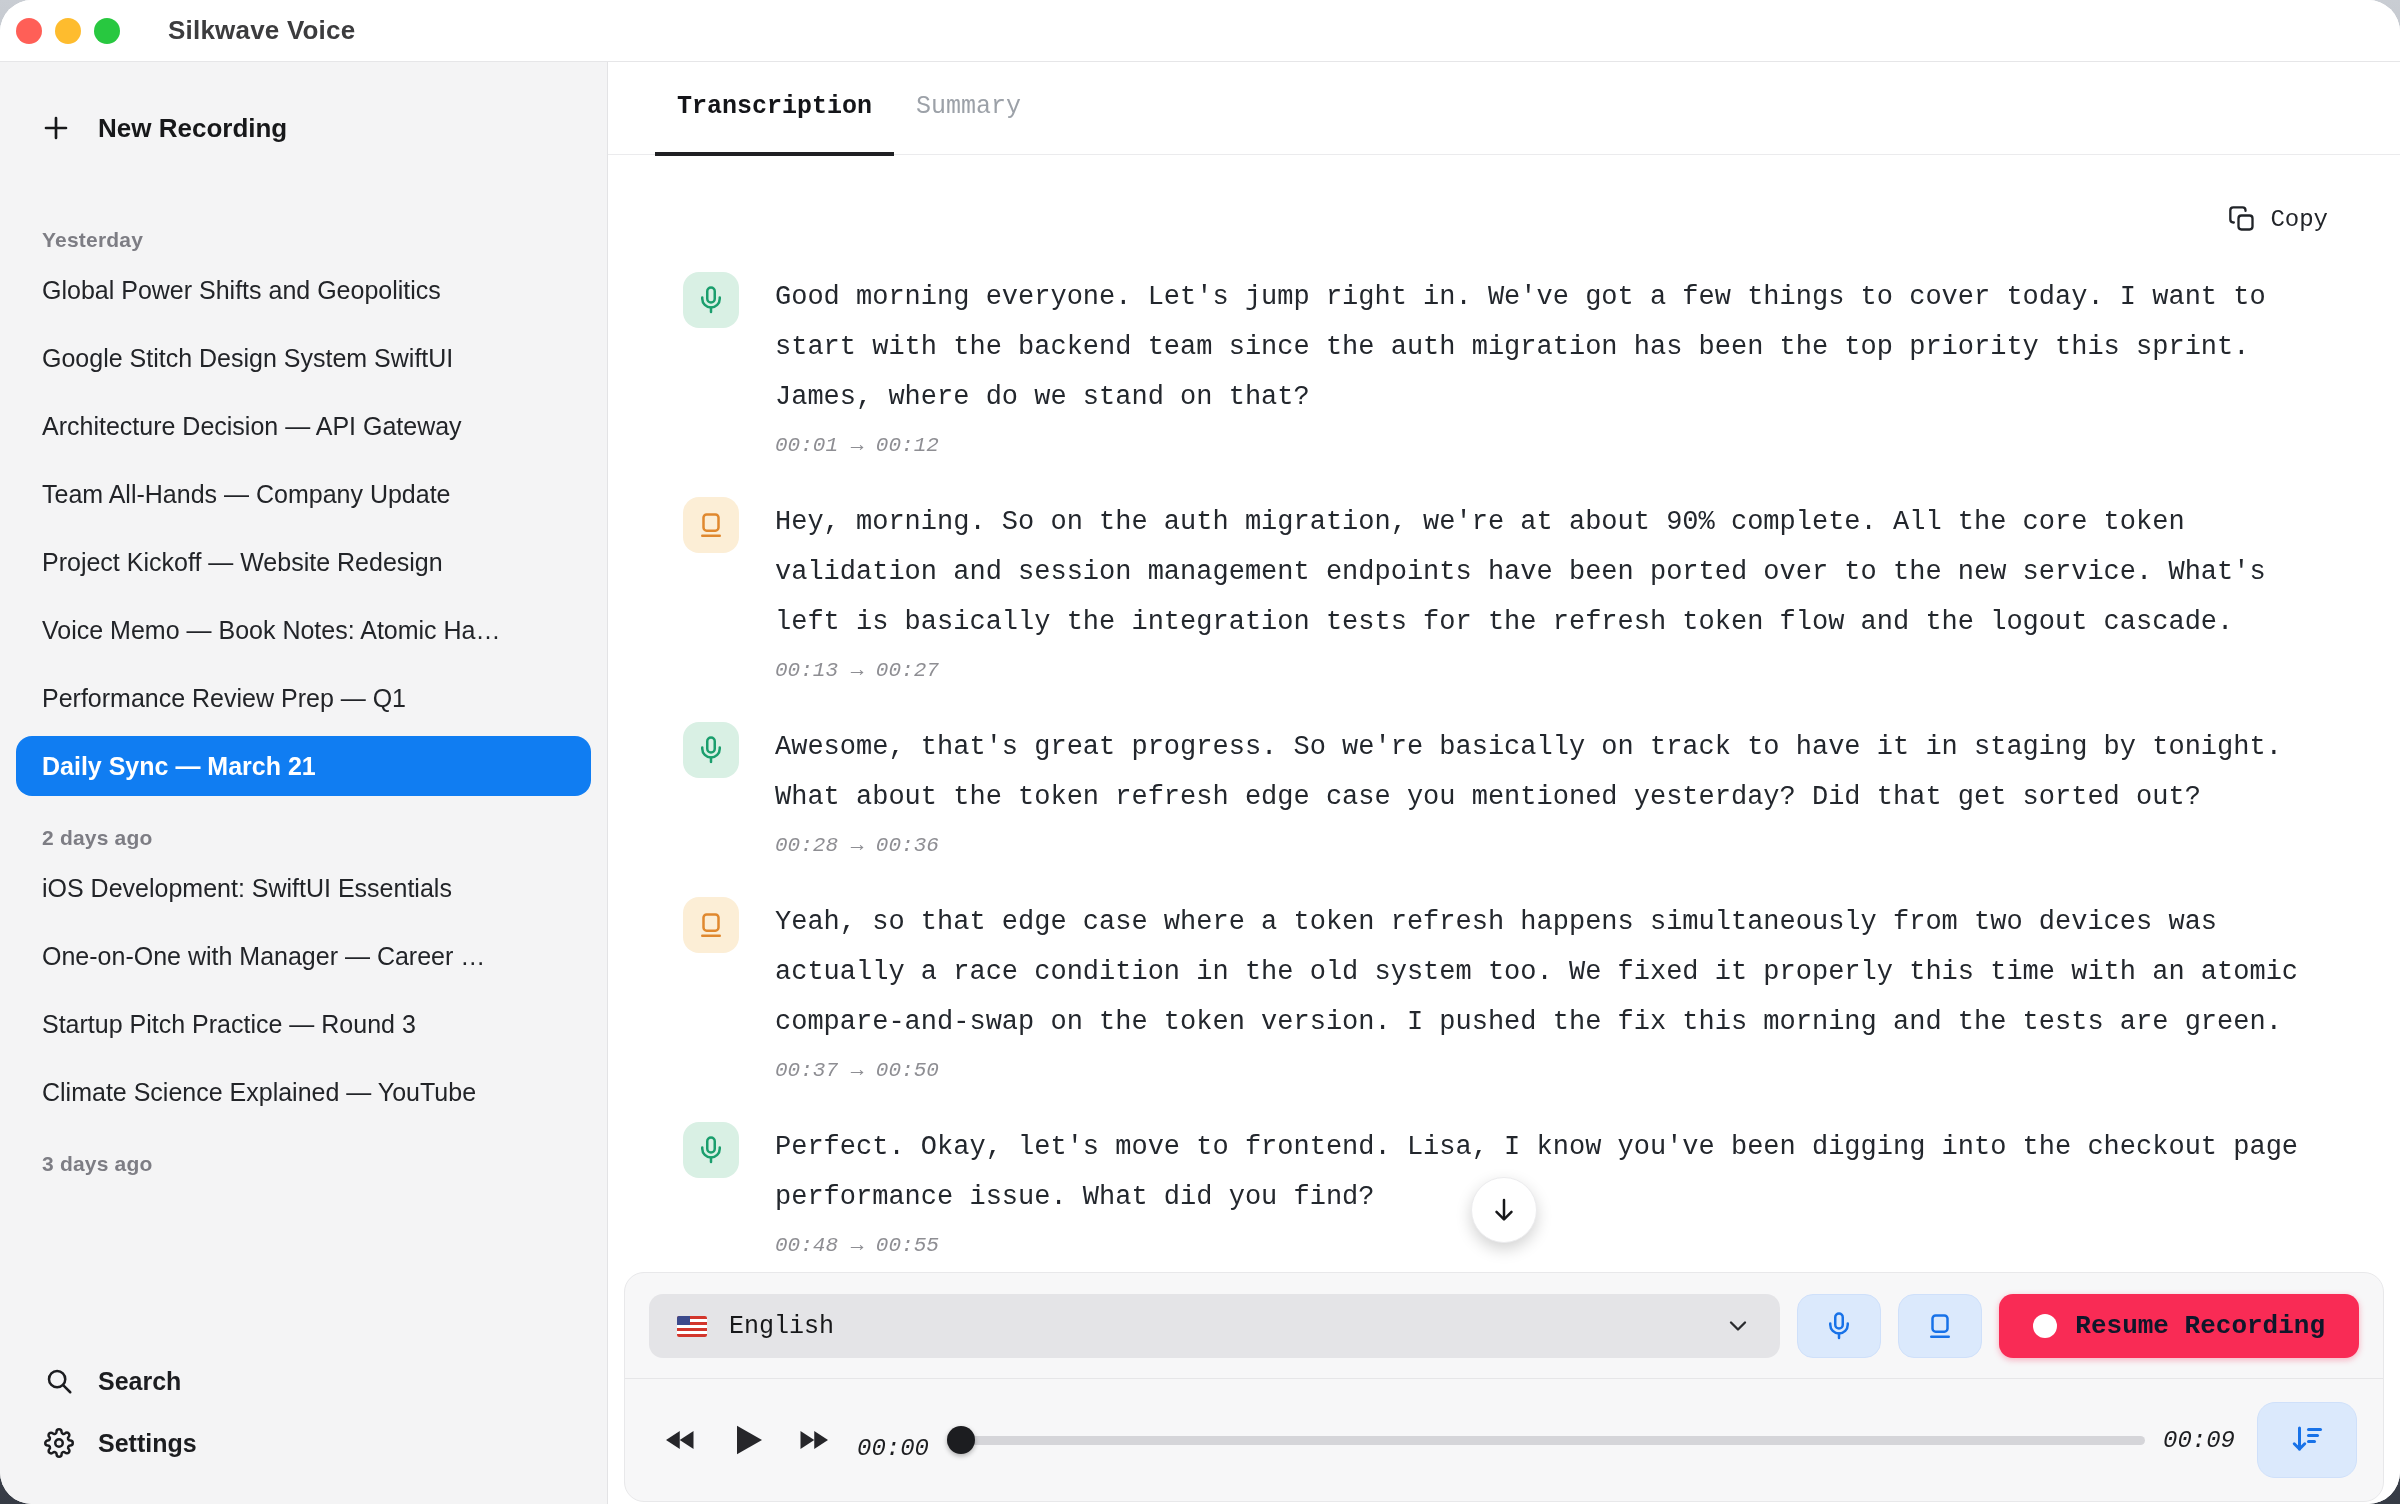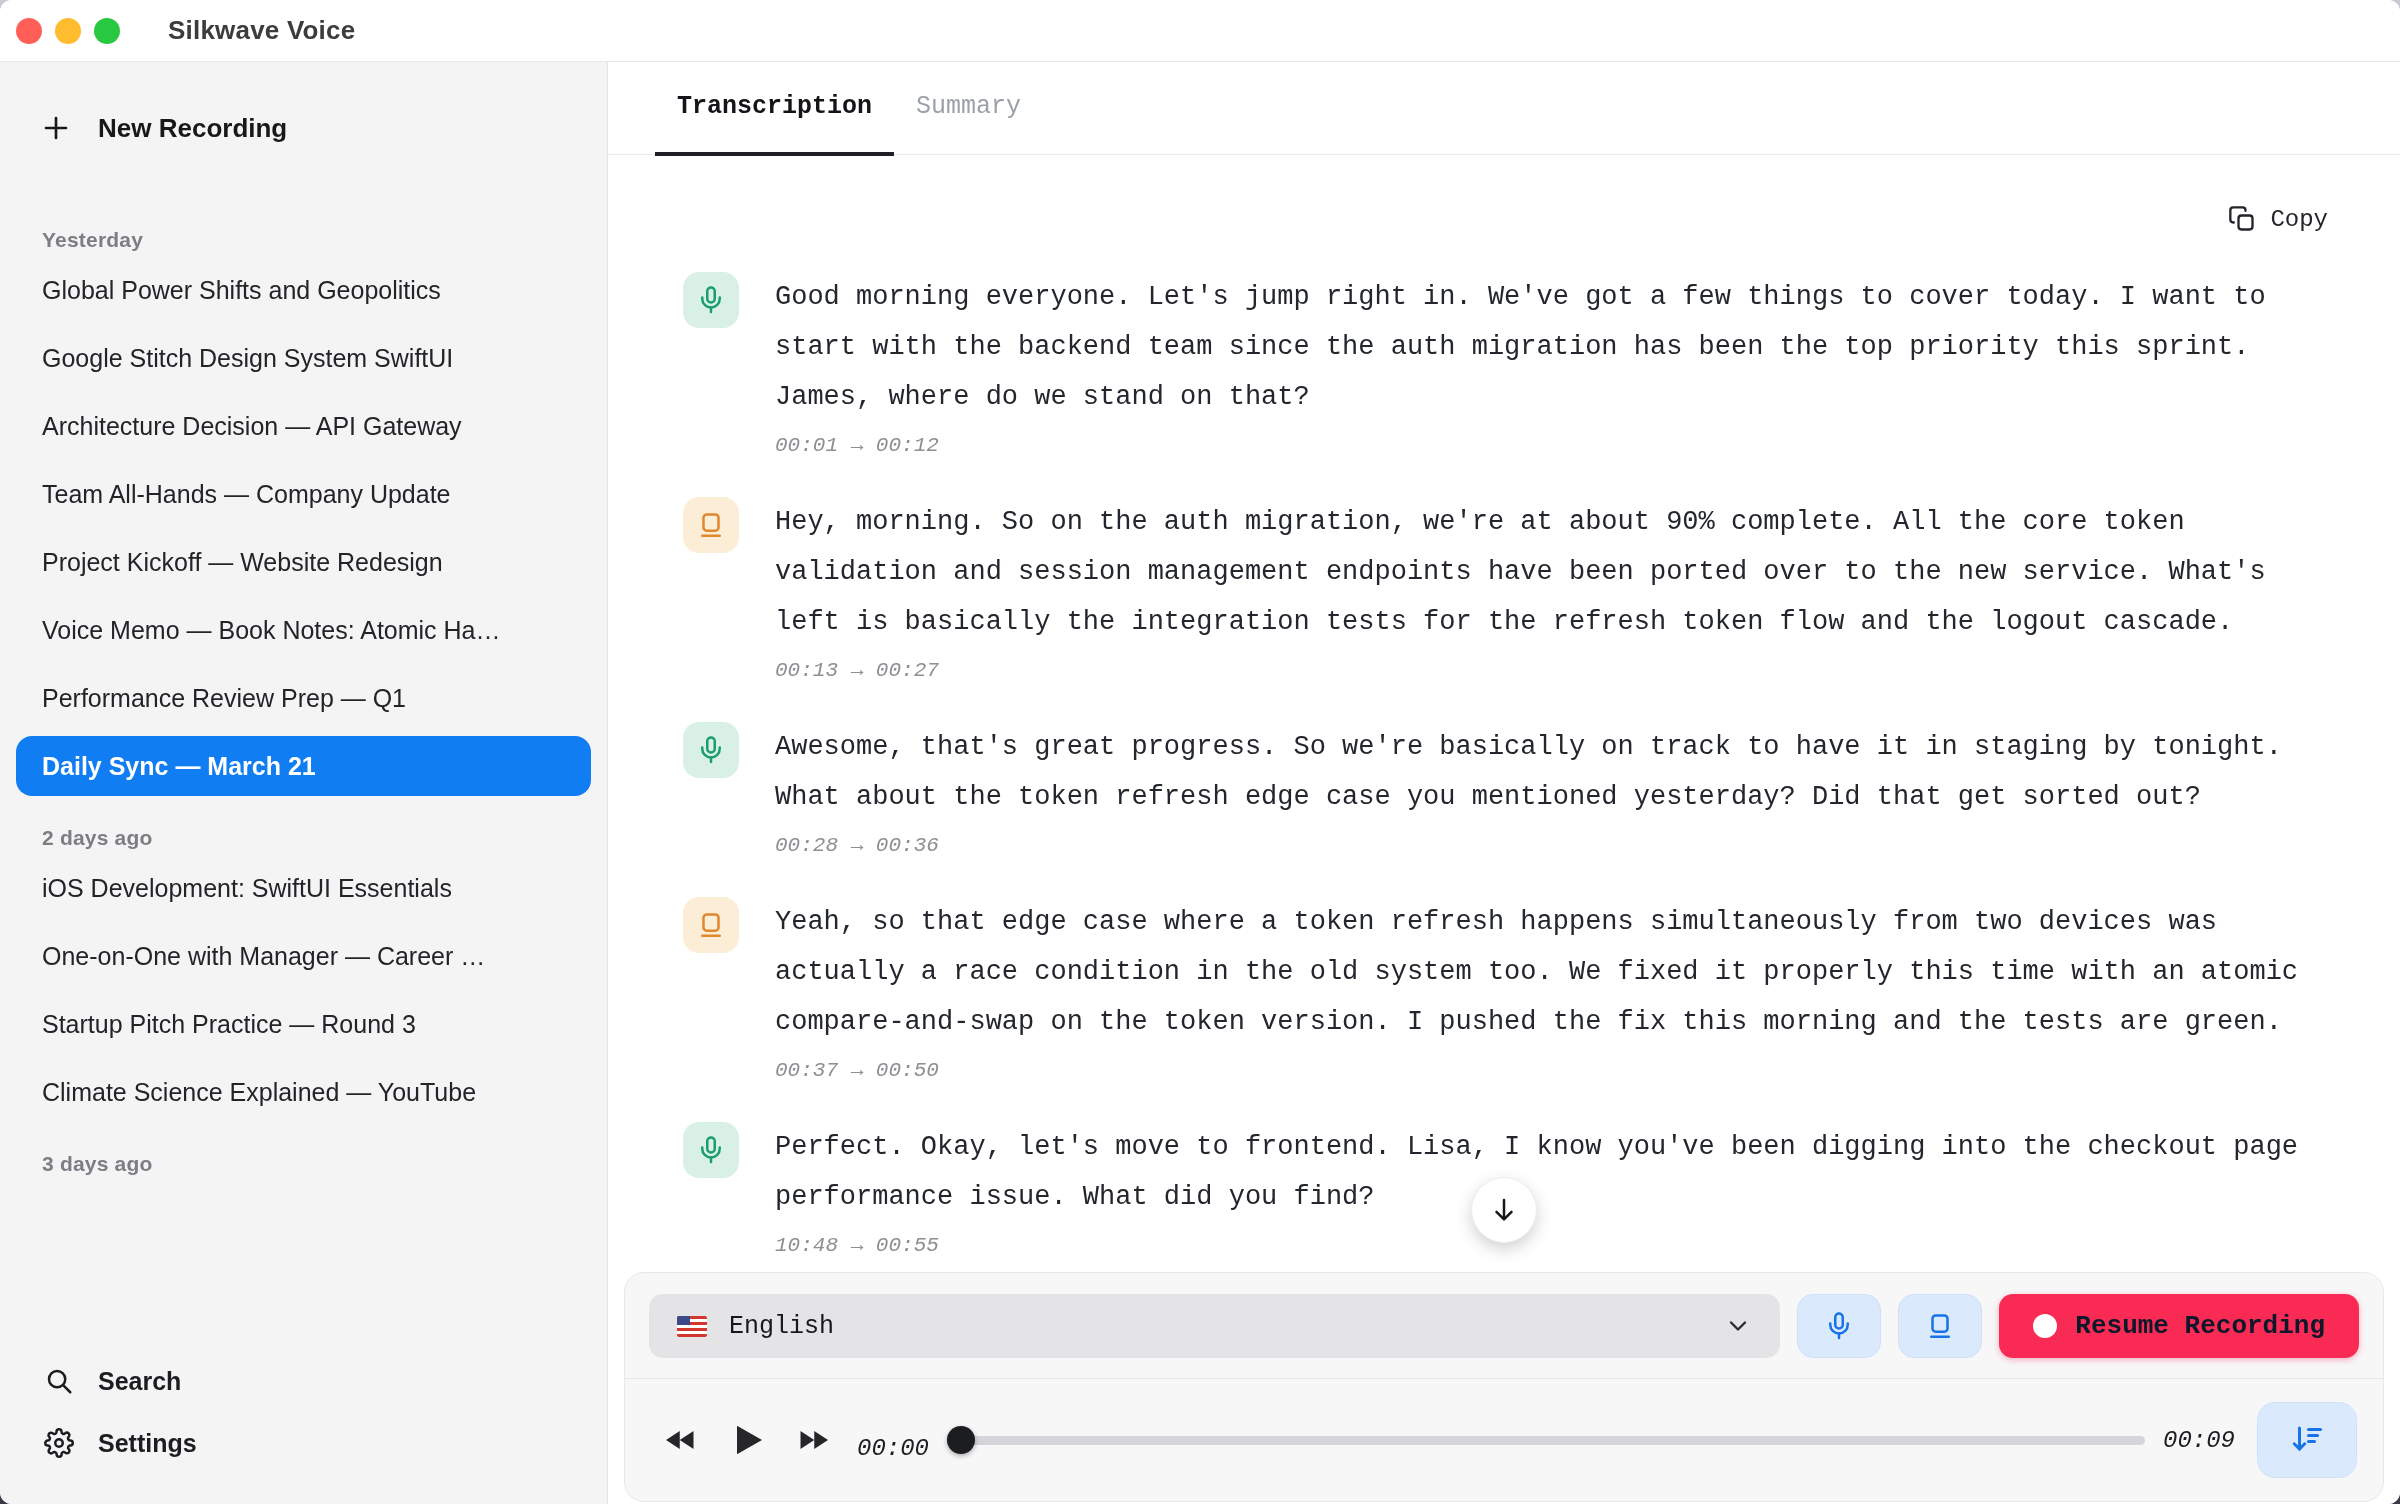--- a/index.html
+++ b/index.html
@@ -6,21 +6,21 @@
   html,body { width:2400px; height:1504px; }
   body {
     font-family:"Liberation Sans","DejaVu Sans",sans-serif;
     background:linear-gradient(180deg,#c9cdd3,#363b45);
     color:#1f2329;
     overflow:hidden;
   }
   .window {
     width:2400px; height:1504px;
     background:#ffffff;
-    border-radius:12px;
+    border-radius:32px;
     overflow:hidden;
     display:flex; flex-direction:column;
   }
   
   .titlebar {
     height:62px; background:#ffffff; border-bottom:1.5px solid #e6e6e8;
     display:flex; align-items:center; padding-left:16px; flex:0 0 auto;
   }
   .traffic { display:flex; gap:13px; align-items:center; }
   .light { width:26px; height:26px; border-radius:50%; }
@@ -336,21 +336,21 @@
           <div class="chip mic">
             <svg class="stroked" viewBox="0 0 24 24">
                 <rect x="9" y="2" width="6" height="12" rx="3"></rect>
                 <path d="M5 10v1a7 7 0 0 0 14 0v-1"></path>
                 <path d="M12 18v3.5"></path>
               </svg>
           </div>
           <div class="entry-body">
             <p class="entry-text">Perfect. Okay, let's move to frontend. Lisa, I know you've been digging into the checkout page performance issue. What did you find?</p>
             <div class="entry-ts">
-              <span>10:48</span>
+              <span>00:48</span>
               <span>→</span>
               <span>00:55</span>
             </div>
           </div>
         </div>
 
       </div>
 
       <div class="scroll-btn">
         <svg class="stroked" viewBox="0 0 24 24" stroke-width="2.2">

